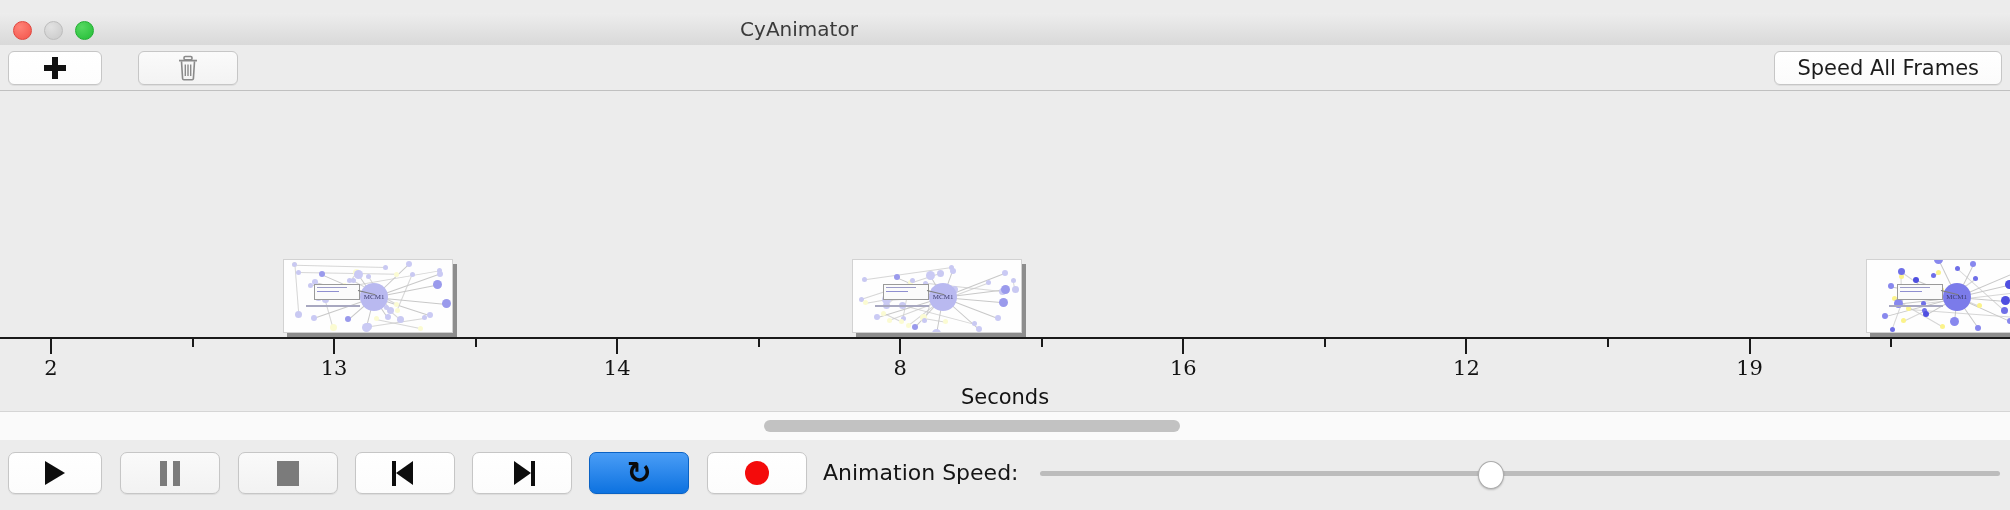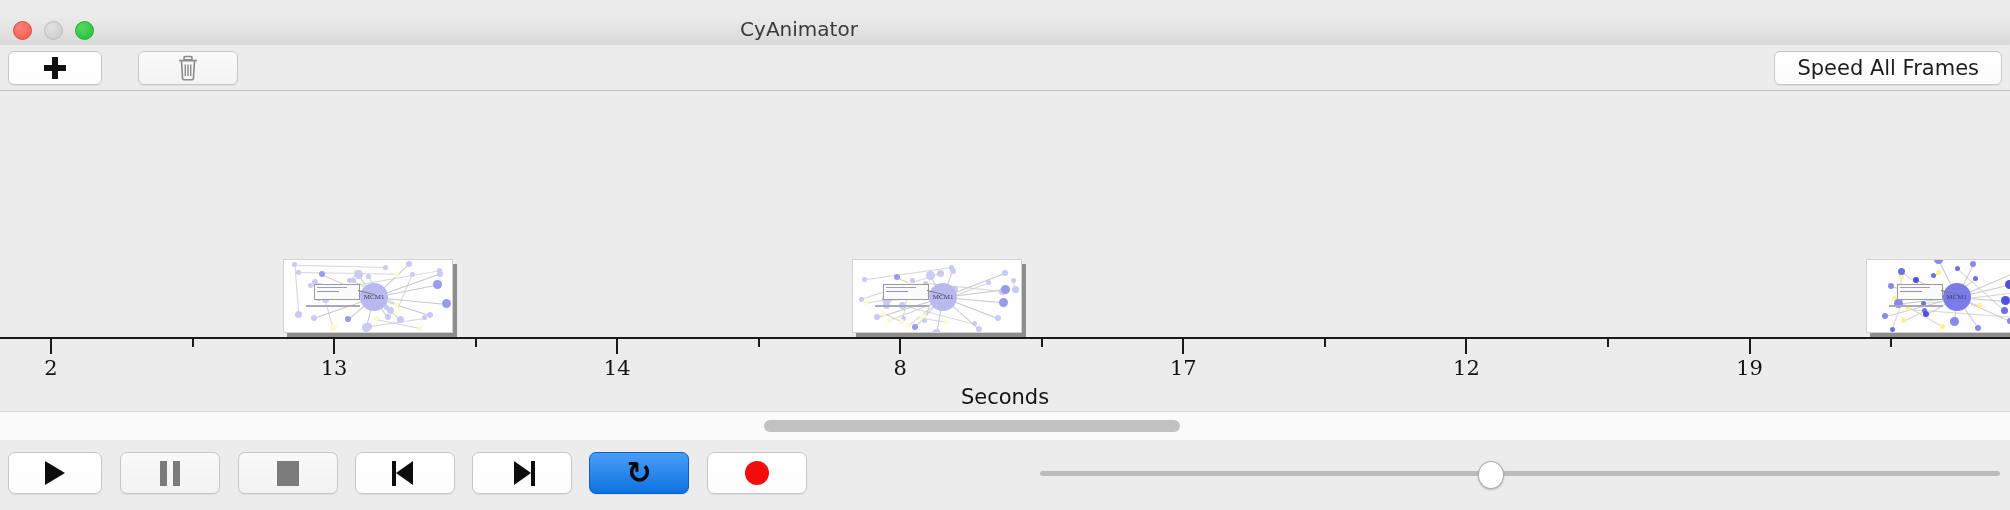--- a/index.html
+++ b/index.html
@@ -408,21 +408,21 @@
         <div class="tick minor" style="left: 1890.1px;"></div>
         <div class="tick major" style="left: 49.9577px;"></div>
         <div class="ticklabel" style="left: 50.9577px;">2</div>
         <div class="tick major" style="left: 333.056px;"></div>
         <div class="ticklabel" style="left: 334.056px;">13</div>
         <div class="tick major" style="left: 616.155px;"></div>
         <div class="ticklabel" style="left: 617.155px;">14</div>
         <div class="tick major" style="left: 899.254px;"></div>
         <div class="ticklabel" style="left: 900.254px;">8</div>
         <div class="tick major" style="left: 1182.35px;"></div>
-        <div class="ticklabel" style="left: 1183.35px;">17</div>
+        <div class="ticklabel" style="left: 1183.35px;">16</div>
         <div class="tick major" style="left: 1465.45px;"></div>
         <div class="ticklabel" style="left: 1466.45px;">12</div>
         <div class="tick major" style="left: 1748.55px;"></div>
         <div class="ticklabel" style="left: 1749.55px;">19</div>
       </div>
     <div class="axis-title">Seconds</div>
   </div>
 
   <div class="scrollrow">
     <div class="scroll-thumb" id="scroll-thumb" style="left: 763.8px; width: 416.07px;"></div>
@@ -448,19 +448,20 @@
     <div class="pbtn on" style="left:472px;width:100px;">
       <span class="ico-next"></span>
     </div>
     <div class="pbtn blue" style="left:589px;width:100px;">
       <span class="ico-loop">↻</span>
     </div>
     <div class="pbtn on" style="left:707px;width:100px;">
       <span class="ico-rec"></span>
     </div>
 
+    <div class="speed-label" style="left:823px;">Animation Speed:</div>
 
     <div class="slider" style="left:1040px;width:960px;">
       <div class="slider-track"></div>
       <div class="slider-thumb" id="speed-thumb" style="left: 47%;"></div>
     </div>
   </div>
 </div>
 
 </body></html>

